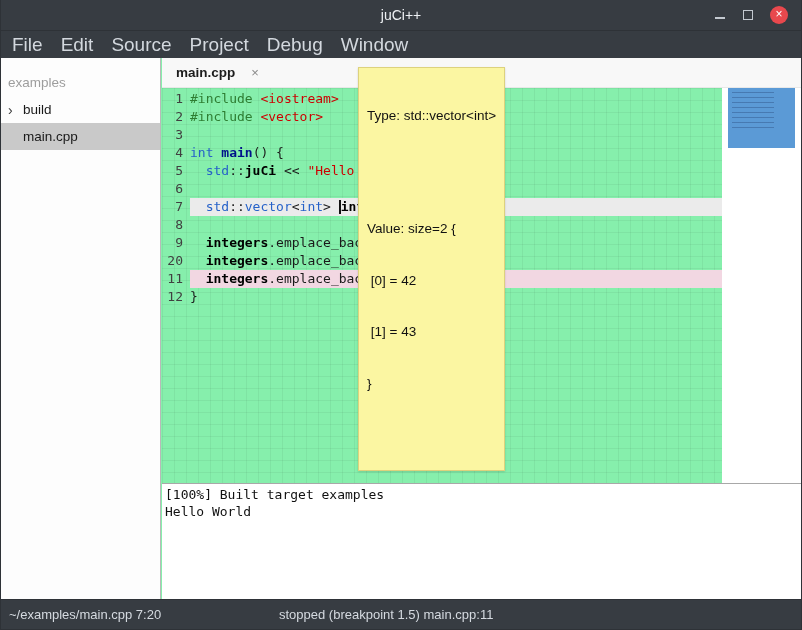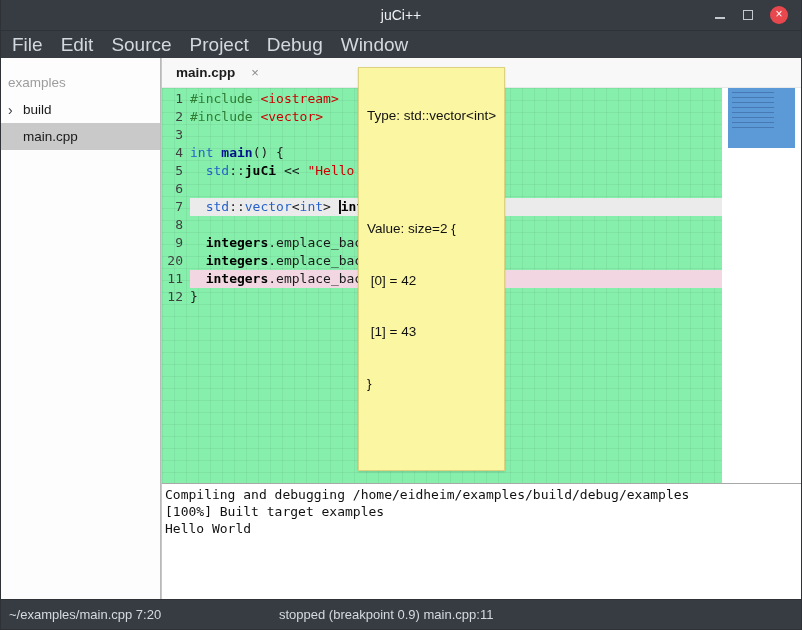--- a/index.html
+++ b/index.html
@@ -160,28 +160,27 @@
           <span class="gutter-num">12</span>
           <span class="code-text"><span class="seg pl">}</span></span>
         </div>
       </div>
     <div class="map">
       <div class="map-view"></div>
     </div>
   </div>
 
   <div class="terminal">
-    <div>Compiling and debugging /home/eidheim/examples/build/debug/examples</div>
     <div>[100%] Built target examples</div>
     <div>Hello World</div>
   </div>
 
   <div class="statusbar">
     <span class="sb-left">~/examples/main.cpp 7:20</span>
-    <span class="sb-center">stopped (breakpoint 0.9) main.cpp:11</span>
+    <span class="sb-center">stopped (breakpoint 1.5) main.cpp:11</span>
   </div>
 
   <div class="tooltip">
     <div class="tt-type">Type: std::vector&lt;int&gt;</div>
     <div class="tt-value">
       <div class="tt-line">Value: size=2 {</div>
       <div class="tt-line"> [0] = 42</div>
       <div class="tt-line"> [1] = 43</div>
       <div class="tt-line">}</div>
     </div>

